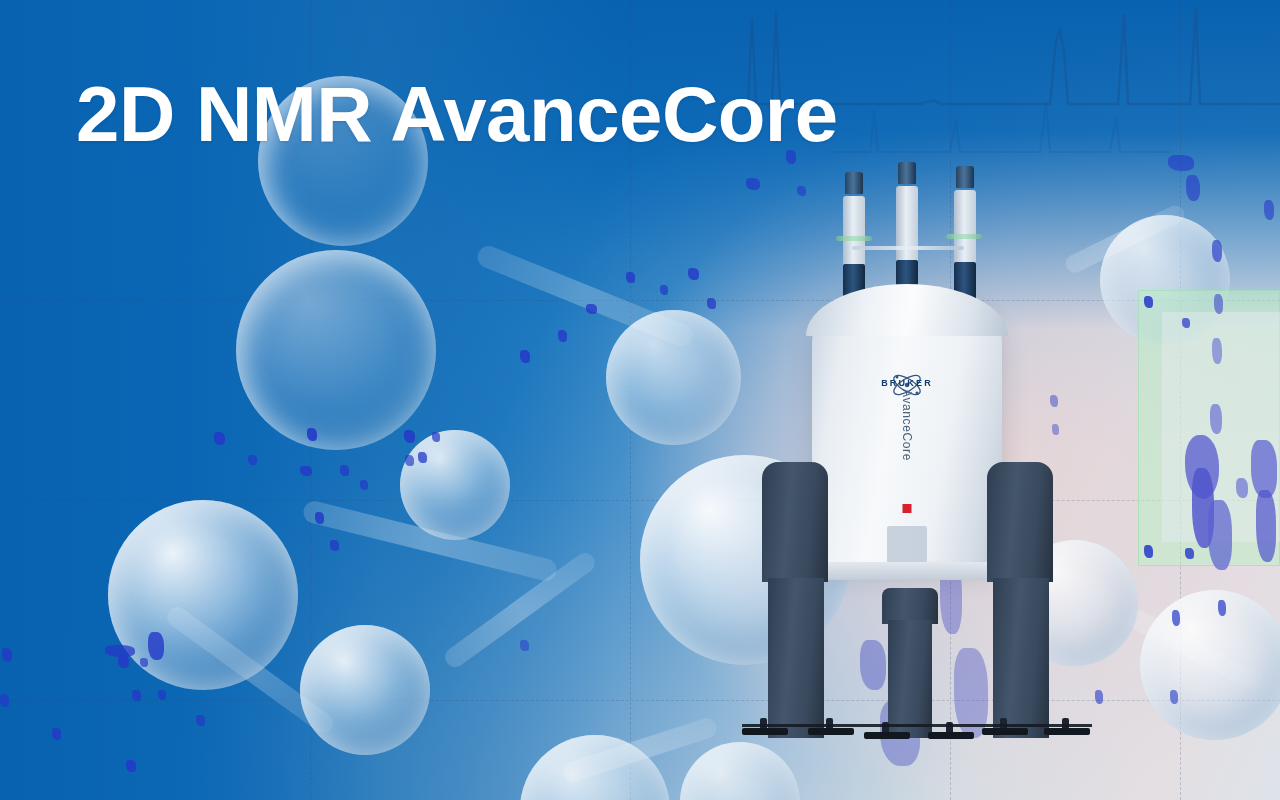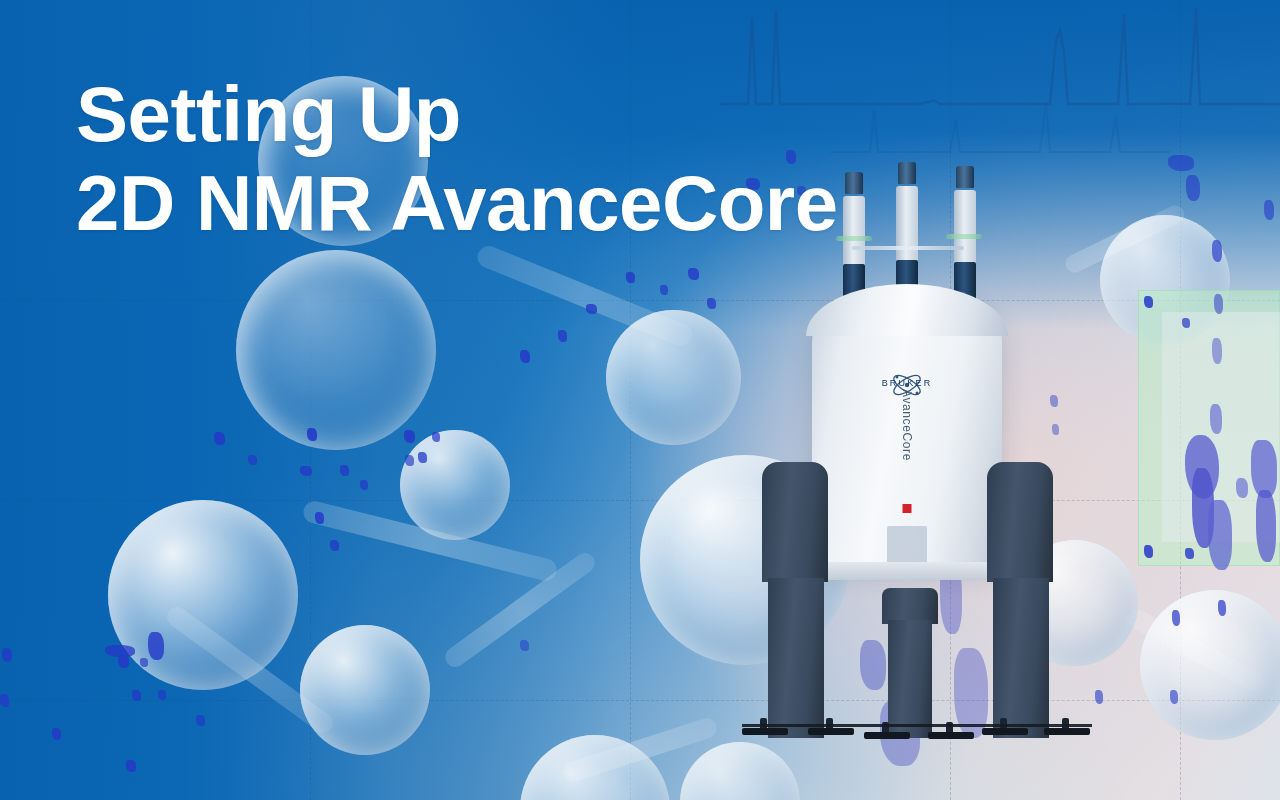--- a/index.html
+++ b/index.html
@@ -91,21 +91,21 @@
     position:absolute; left:-6px; top:-16px; width:202px; height:52px;
     background:linear-gradient(100deg,#c4d1de 0%,#eef2f6 30%,#fbfcfd 52%,#dde4ec 80%,#b9c6d4 100%);
     border-radius:50%/100% 100% 0 0;
   }
   .port{ position:absolute; width:22px; background:linear-gradient(90deg,#aebdce,#e8eef4 45%,#c2ceda); border-radius:3px; }
   .port-cyl{ position:absolute; width:22px; height:58px; background:linear-gradient(90deg,#16304f,#2d5580 45%,#12293f); border-radius:2px; }
   .port-cap{ position:absolute; width:18px; height:22px; background:linear-gradient(90deg,#26435f,#4a739b 45%,#1c3450); border-radius:3px 3px 1px 1px; }
   .valve{ position:absolute; width:36px; height:5px; background:linear-gradient(90deg,rgba(120,190,150,.7),rgba(175,225,195,.9),rgba(120,190,150,.7)); border-radius:3px; }
   .bruker-logo{
     position:absolute; left:50%; top:78px; transform:translateX(-50%);
-    font-size:9px; font-weight:400; letter-spacing:2.2px; color:#123a6b;
+    font-size:9px; font-weight:700; letter-spacing:2.2px; color:#123a6b;
     white-space:nowrap;
   }
   .bruker-atom{
     position:absolute; left:50%; top:72px; transform:translateX(-50%);
     width:34px; height:26px; opacity:.85;
   }
   .avancecore{
     position:absolute; left:50%; top:118px; transform:translateX(-50%) rotate(90deg);
     transform-origin:center center;
     font-size:12px; letter-spacing:.6px; color:#4a6178; white-space:nowrap;
@@ -300,17 +300,16 @@
     <div class="foot" style="left:928px; top:732px; width:46px;"></div>
     <div class="foot-pin" style="left:1000px; top:718px;"></div>
     <div class="foot" style="left:982px; top:728px; width:46px;"></div>
     <div class="foot-pin" style="left:1062px; top:718px;"></div>
     <div class="foot" style="left:1044px; top:728px; width:46px;"></div>
 
     <div style="position:absolute; left:742px; top:724px; width:350px; height:3px; background:#141b24; opacity:.9"></div>
   </div>
 
   <div id="title">
-    <span>Setting Up</span>
     <span class="l2">2D NMR AvanceCore</span>
   </div>
 
 </div>
 
 </body></html>

